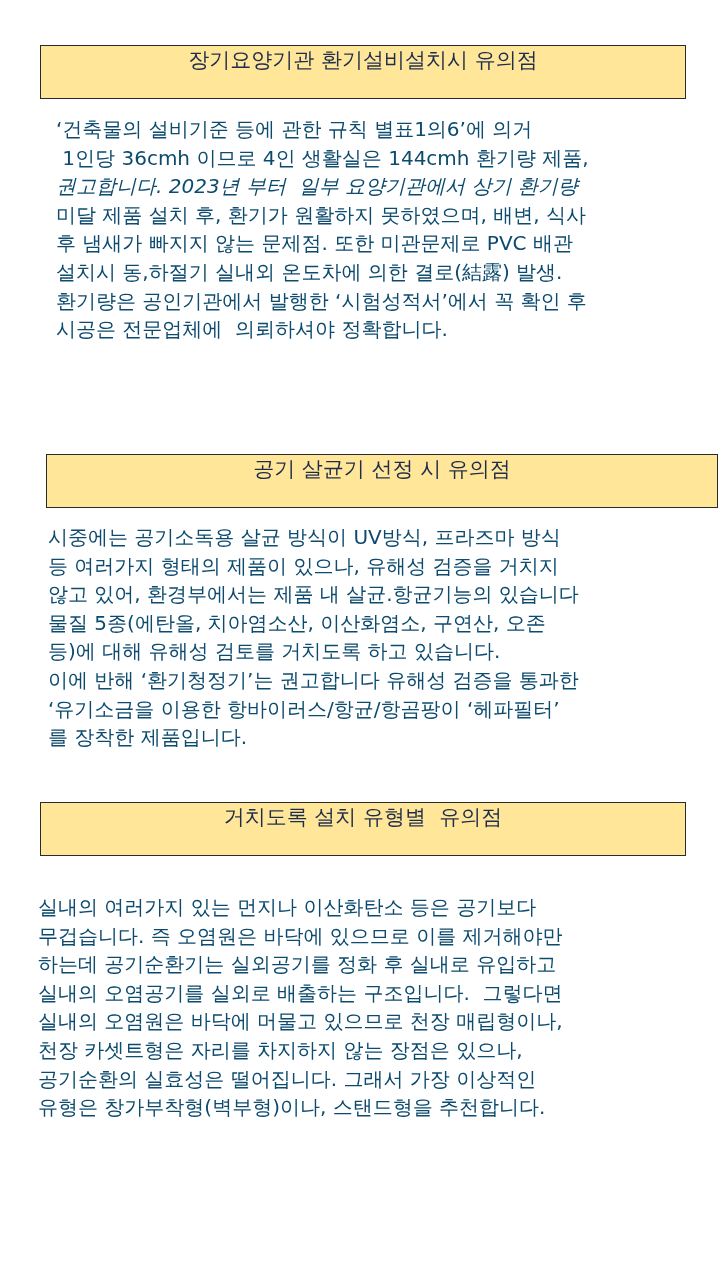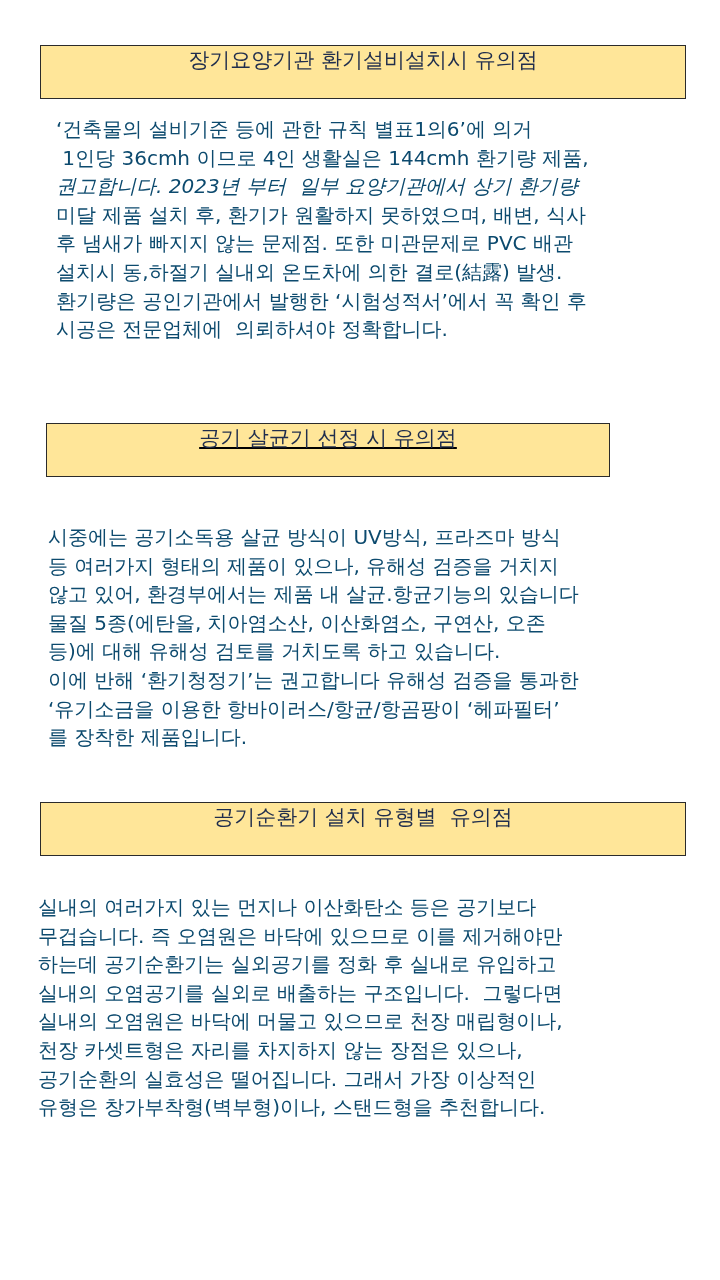--- a/index.html
+++ b/index.html
@@ -37,21 +37,21 @@
       line-height: 28.6px;
       color: #0c4a6e;
       margin: 0;
       padding: 0;
     }
     .para .line {
       display: block;
       white-space: nowrap;
     }
     #box1 { left: 40px; top: 45px; width: 646px; }
-    #box2 { left: 46px; top: 423px; width: 564px; text-decoration: underline; }
+    #box2 { left: 46px; top: 454px; width: 672px; }
     #box3 { left: 40px; top: 802px; width: 646px; }
     #para1 { left: 56px; top: 115px; }
     #para2 { left: 48px; top: 523px; }
     #para3 { left: 38px; top: 893px; }
   </style>
 </head>
 <body>
 
 <div id="box1" class="heading-box">
   <span class="heading-text">장기요양기관  환기설비설치시 유의점</span>
@@ -75,21 +75,21 @@
   <span class="line">등 여러가지 형태의 제품이 있으나, 유해성 검증을 거치지</span>
   <span class="line">않고 있어, 환경부에서는 제품 내 살균.항균기능의 있습니다</span>
   <span class="line">물질 5종(에탄올, 치아염소산, 이산화염소, 구연산, 오존</span>
   <span class="line">등)에 대해 유해성 검토를 거치도록 하고 있습니다.</span>
   <span class="line">이에 반해 ‘환기청정기’는 권고합니다 유해성 검증을 통과한</span>
   <span class="line">‘유기소금을 이용한 항바이러스/항균/항곰팡이 ‘헤파필터’</span>
   <span class="line">를 장착한 제품입니다.</span>
 </div>
 
 <div id="box3" class="heading-box">
-  <span class="heading-text" style="white-space:pre;">공기순환기 설치 유형별  유의점</span>
+  <span class="heading-text" style="white-space:pre;">거치도록 설치 유형별  유의점</span>
 </div>
 <div id="para3" class="para">
   <span class="line">실내의 여러가지 있는 먼지나 이산화탄소 등은 공기보다</span>
   <span class="line">무겁습니다. 즉 오염원은 바닥에 있으므로 이를 제거해야만</span>
   <span class="line">하는데 공기순환기는 실외공기를 정화 후 실내로 유입하고</span>
   <span class="line" style="white-space:pre;">실내의 오염공기를 실외로 배출하는 구조입니다.  그렇다면</span>
   <span class="line">실내의 오염원은 바닥에 머물고 있으므로 천장 매립형이나,</span>
   <span class="line">천장 카셋트형은 자리를 차지하지 않는 장점은 있으나,</span>
   <span class="line">공기순환의 실효성은 떨어집니다. 그래서 가장 이상적인</span>
   <span class="line">유형은 창가부착형(벽부형)이나, 스탠드형을 추천합니다.</span>

